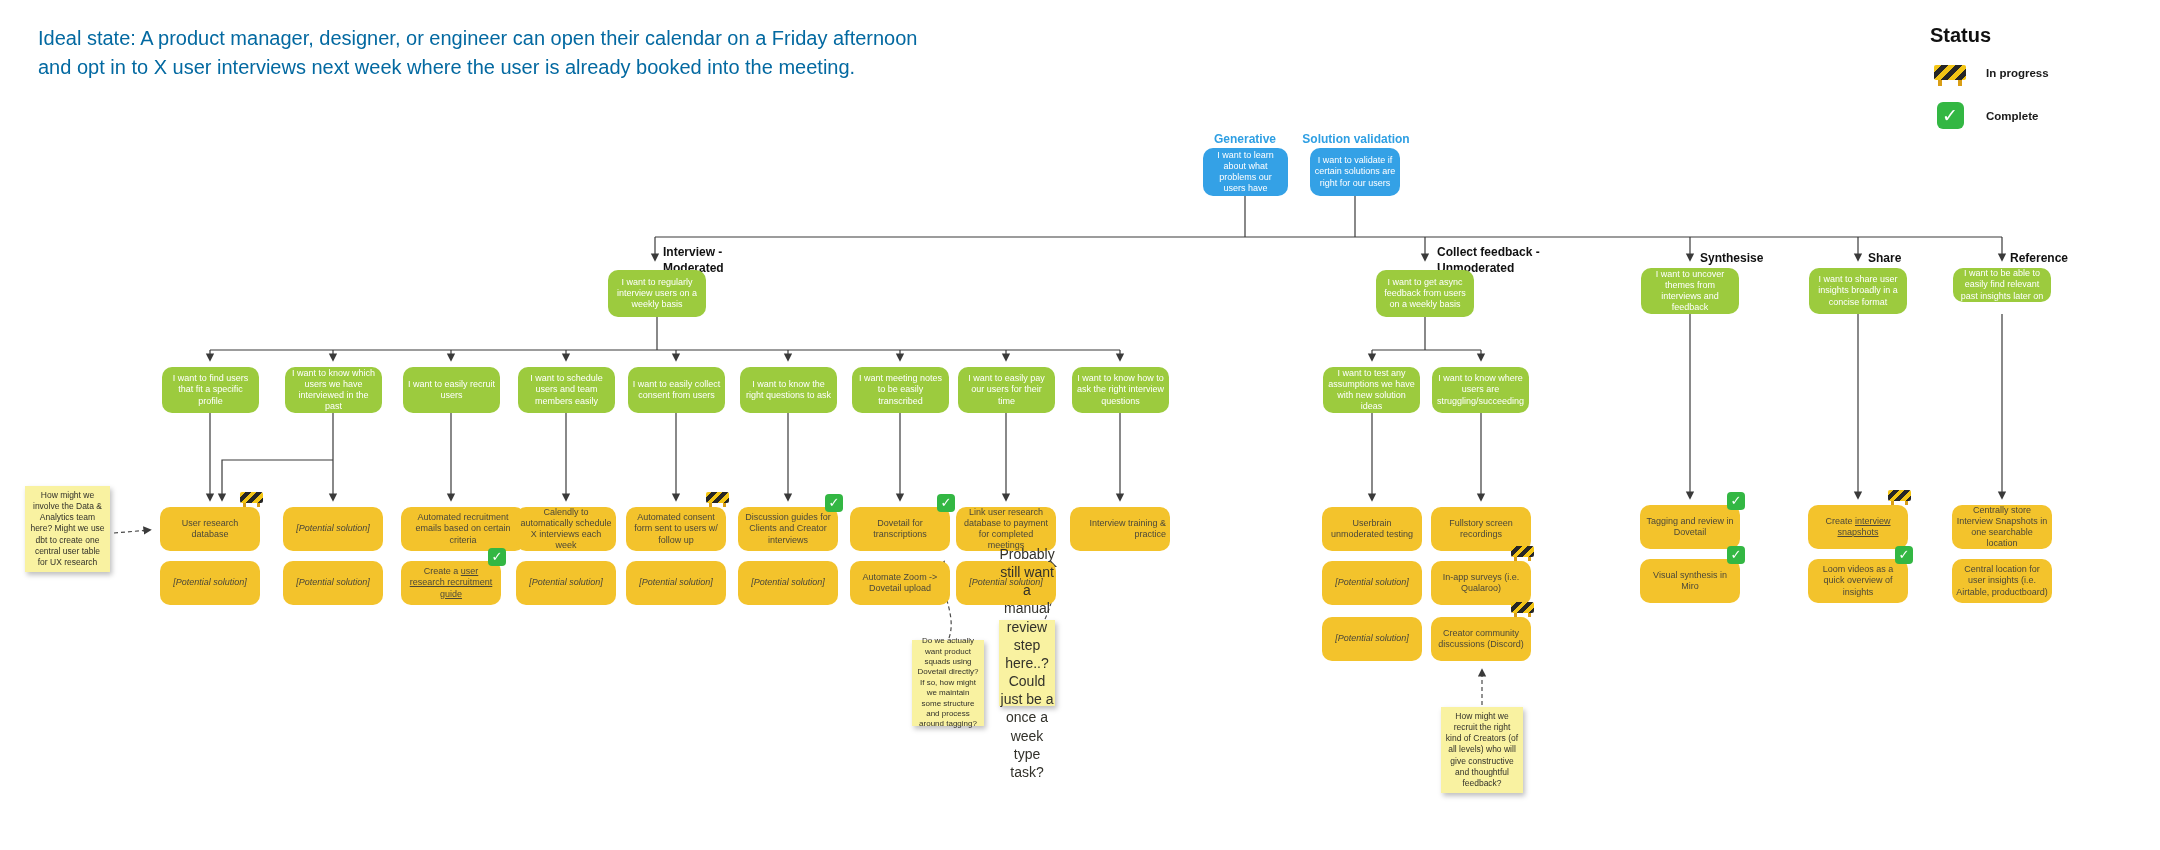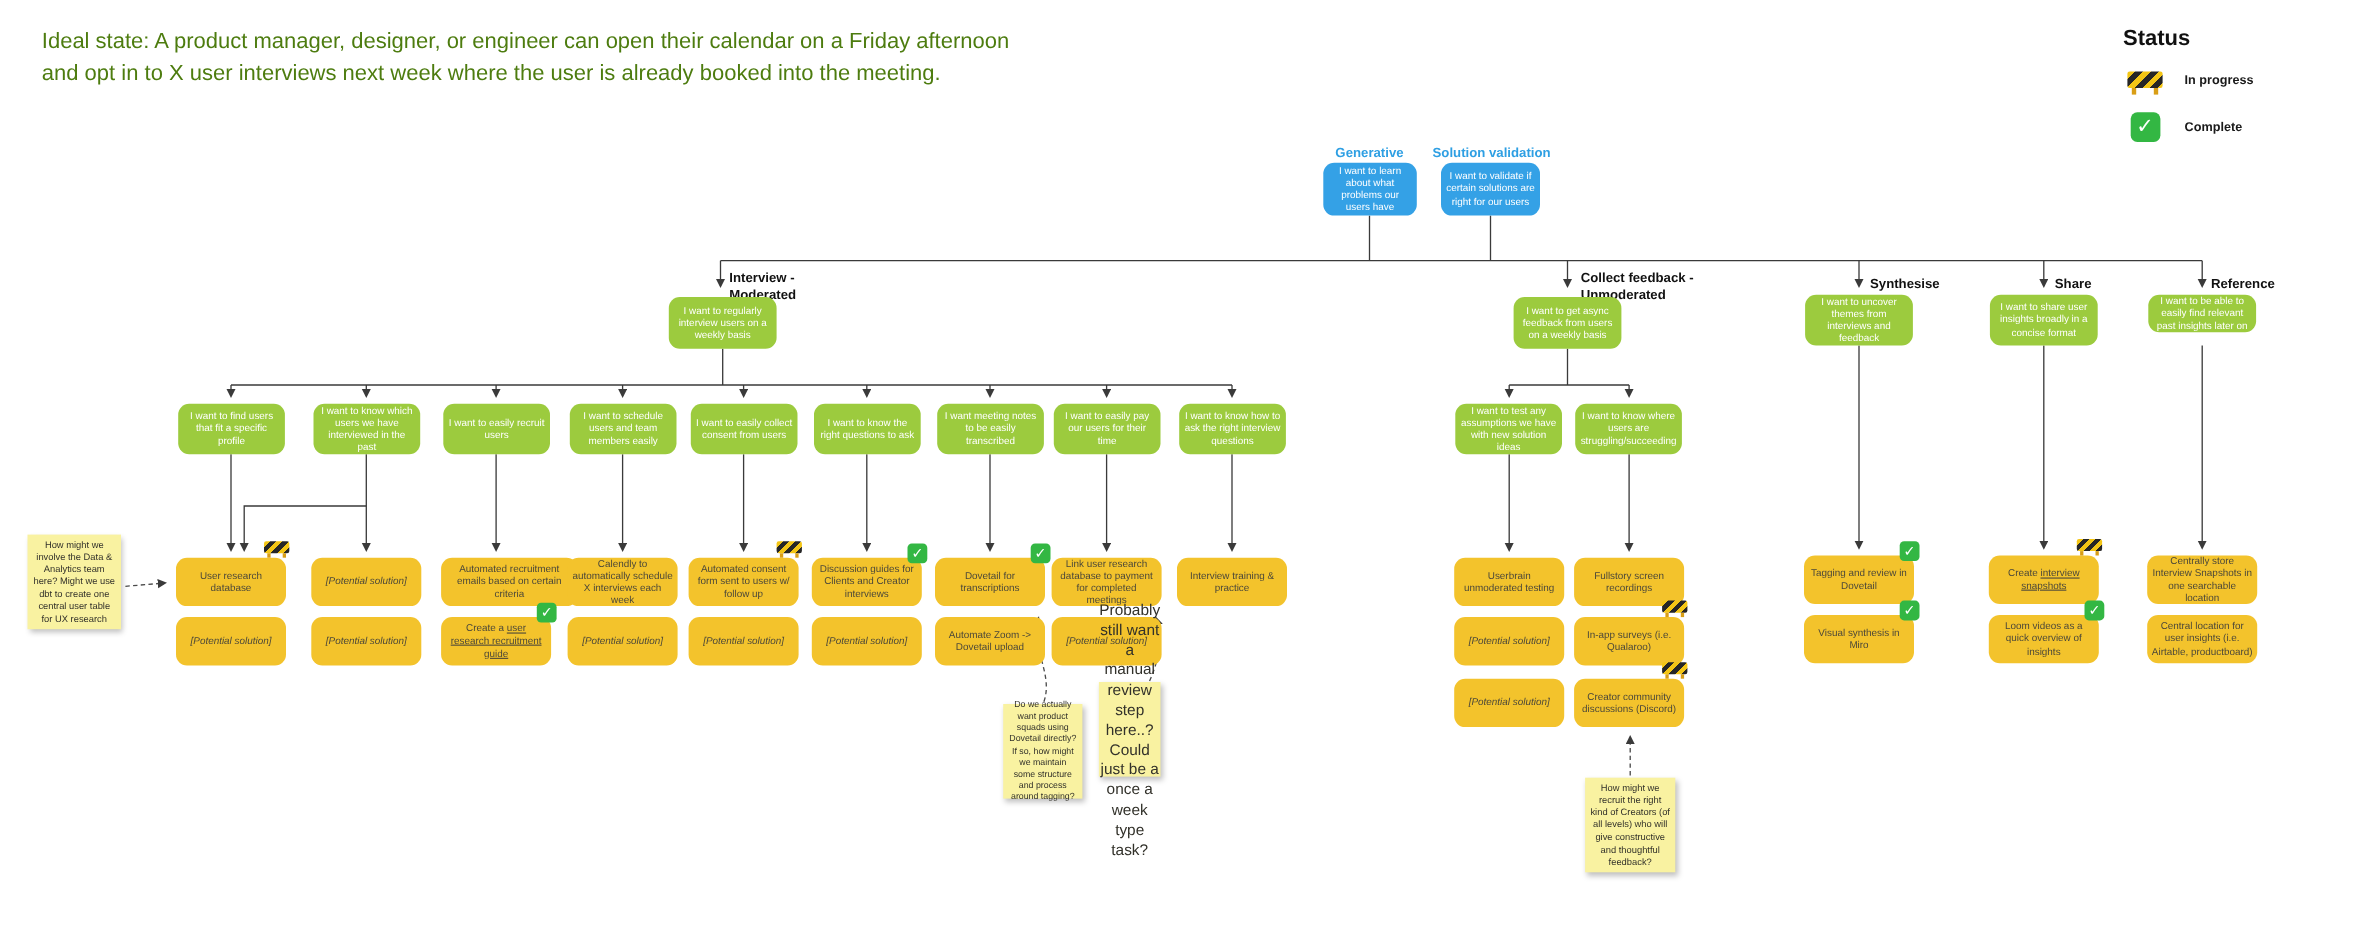--- a/index.html
+++ b/index.html
@@ -1,21 +1,21 @@
 <!DOCTYPE html>
 <html><head>
 <meta charset="utf-8">
 <style>
   html,body{margin:0;padding:0;background:#fff;}
   #canvas{position:relative;width:2160px;height:850px;background:#fff;overflow:hidden;
           font-family:"Liberation Sans","DejaVu Sans",sans-serif;}
   
   .title-block{position:absolute;left:38px;top:24px;width:880px;}
   .board-title{font-size:21px;font-weight:700;color:#111;margin:0 0 6px 0;}
-  .board-subtitle{font-size:20px;color:#4d7c0f;line-height:29px;margin:0;}
+  .board-subtitle{font-size:20px;color:#0369a1;line-height:29px;margin:0;}
   
   .legend{position:absolute;left:1930px;top:24px;width:225px;}
   .legend h2{font-size:20px;font-weight:700;color:#111;margin:0 0 18px 0;}
   .legend-row{display:flex;align-items:center;gap:16px;margin-bottom:22px;}
   .legend-row .icon-col{width:40px;display:flex;justify-content:center;}
   .legend-label{font-size:11.5px;font-weight:700;color:#1a1a1a;}
   
   .icon-barrier{position:relative;width:32px;height:15px;border-radius:2px;
     background:repeating-linear-gradient(135deg,#f3c515 0 5px,#262626 5px 10px);}
   .icon-barrier::before,.icon-barrier::after{content:'';position:absolute;bottom:-6px;width:4px;height:6px;background:#d99e16;}
@@ -224,21 +224,21 @@
       <span class="txt">Discussion guides for Clients and Creator interviews</span>
       <span class="node-status complete"></span>
     </div>
     <div class="node yellow" style="left: 850px; top: 507px; width: 100px; height: 44px;">
       <span class="txt">Dovetail for transcriptions</span>
       <span class="node-status complete"></span>
     </div>
     <div class="node yellow" style="left: 956px; top: 507px; width: 100px; height: 44px;">
       <span class="txt">Link user research database to payment for completed meetings</span>
     </div>
-    <div class="node yellow" style="left: 1070px; top: 507px; width: 100px; height: 44px;">
+    <div class="node yellow" style="left: 1070px; top: 507px; width: 100px; height: 44px; text-align: right;">
       <span class="txt">Interview training &amp; practice</span>
     </div>
     <div class="node yellow" style="left: 1322px; top: 507px; width: 100px; height: 44px;">
       <span class="txt">Userbrain unmoderated testing</span>
     </div>
     <div class="node yellow" style="left: 1431px; top: 507px; width: 100px; height: 44px;">
       <span class="txt">Fullstory screen recordings</span>
     </div>
     <div class="node yellow" style="left: 1640px; top: 505px; width: 100px; height: 44px;">
       <span class="txt">Tagging and review in Dovetail</span>

